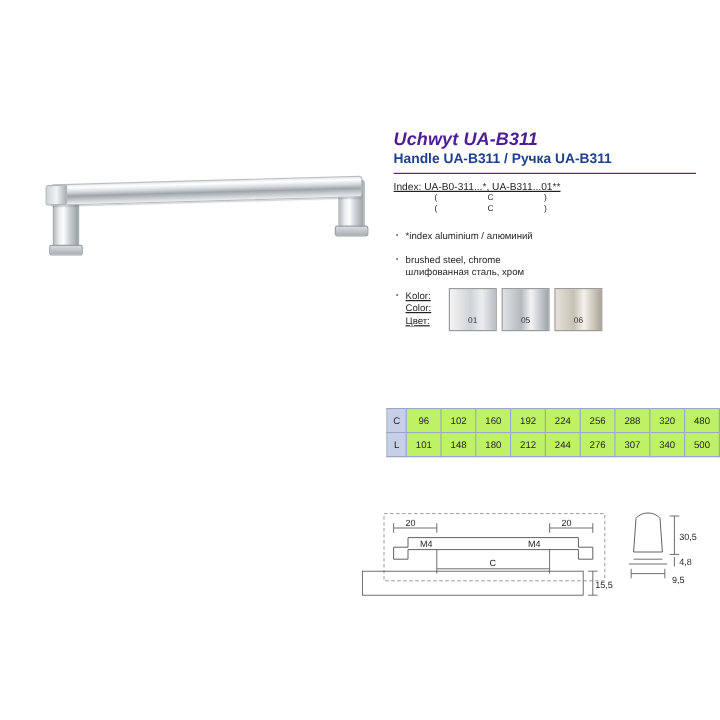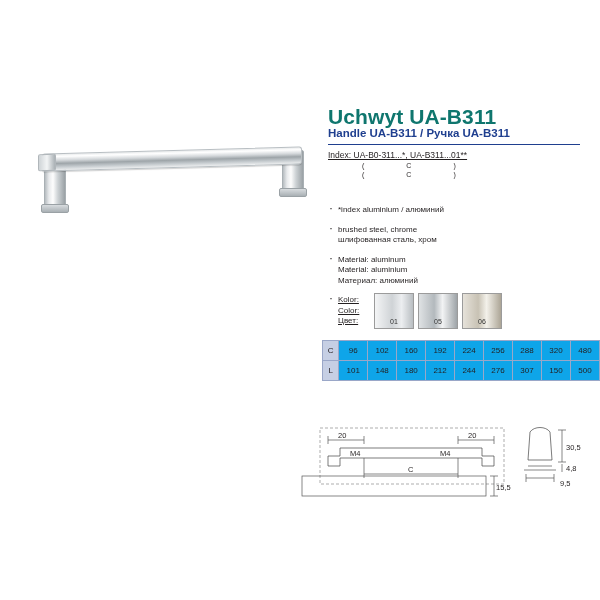--- a/index.html
+++ b/index.html
@@ -78,25 +78,26 @@
   .leg-foot.right { left: 255px; top: 60px; }
 
   
   .info {
     position: absolute;
     left: 328px;
     top: 108px;
     width: 252px;
   }
   .title-pl {
-    font-size: 21px;
+    font-size: 15px;
     font-weight: bold;
-    color: #0f766e;
+    color: #4c1d95;
     letter-spacing: .1px;
     line-height: 17px;
+    font-style: italic;
   }
   .title-en {
     font-size: 11.5px;
     font-weight: bold;
     color: #1f3f8f;
     line-height: 15px;
     margin-top: 1px;
   }
   .rule {
     border-bottom: 1px solid #1f3f8f;
@@ -111,21 +112,21 @@
   }
   .index-sub {
     font-size: 7px;
     color: #231f20;
     margin-left: 34px;
     letter-spacing: 42px;
     line-height: 9px;
   }
 
   .bullets {
-    margin-top: 26px;
+    margin-top: 13px;
   }
   .bullet {
     position: relative;
     padding-left: 10px;
     font-size: 8px;
     line-height: 10.5px;
     margin-bottom: 9px;
     color: #231f20;
   }
   .bullet:before {
@@ -186,21 +187,21 @@
     border-collapse: collapse;
     font-size: 8px;
   }
   .dim-table td {
     border: 1px solid #9aa7c8;
     width: 29px;
     height: 17px;
     text-align: center;
     vertical-align: middle;
     color: #231f20;
-    background: #0ea5e9;
+    background: #bef264;
   }
   .dim-table td.rowhead {
     width: 15px;
     background: #c6cfe4;
     font-weight: normal;
   }
 
   
   .drawing {
     position: absolute;
@@ -242,25 +243,20 @@
     <div class="index-line">Index: UA-B0-311...*, UA-B311...01**</div>
     <div class="index-sub">(C)  (C)</div>
 
     <div class="bullets">
       <div class="bullet">
         <span class="l">*index aluminium / алюминий</span>
       </div>
       <div class="bullet">
         <span class="l">brushed steel, chrome</span>
         <span class="l">шлифованная сталь, хром</span>
-      </div>
-      <div class="bullet">
-        <span class="l">Materiał: aluminum</span>
-        <span class="l">Material: aluminium</span>
-        <span class="l">Материал: алюминий</span>
       </div>
 
       <div class="colors">
         <div class="color-labels">
           <span class="l">Kolor:</span>
           <span class="l">Color:</span>
           <span class="l">Цвет:</span>
         </div>
         <div class="swatches">
           <div class="swatch sw01">
@@ -293,21 +289,21 @@
     </tr>
     <tr>
       <td class="rowhead">L</td>
       <td>101</td>
       <td>148</td>
       <td>180</td>
       <td>212</td>
       <td>244</td>
       <td>276</td>
       <td>307</td>
-      <td>150</td>
+      <td>340</td>
       <td>500</td>
     </tr>
   </tbody>
     </table>
 
   <div class="drawing">
     <svg width="268" height="100" viewBox="0 0 268 100">
       <g stroke="#555" stroke-width="0.7" fill="none">
 
         <rect x="2" y="2" width="184" height="56" stroke-dasharray="3,2" stroke="#8a8a8a"></rect>

